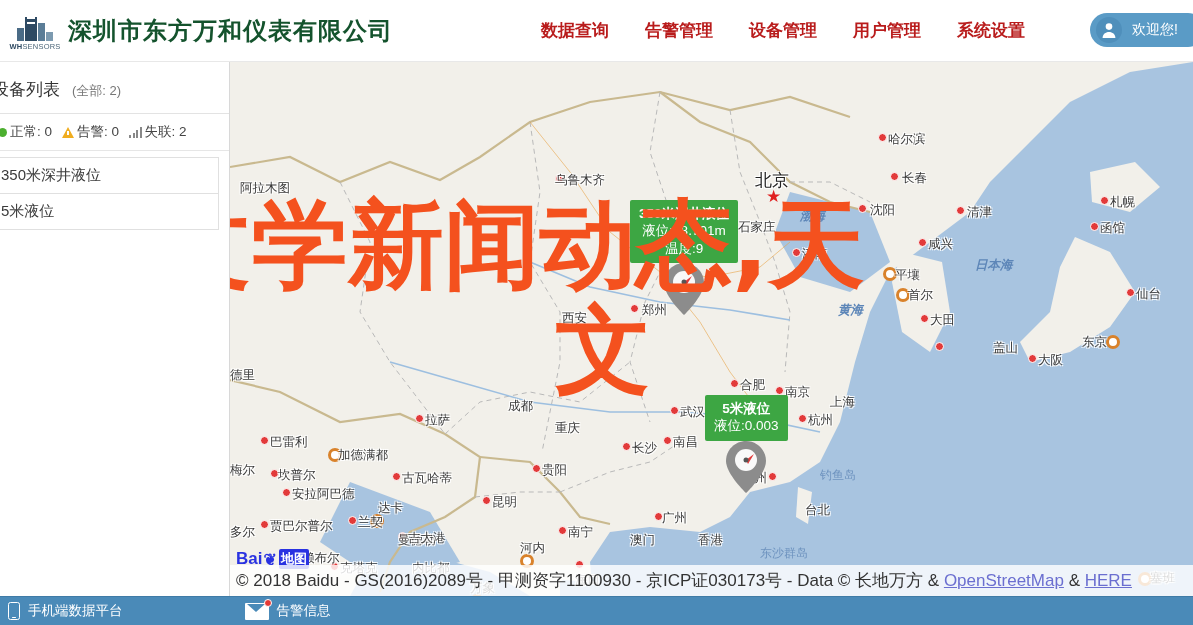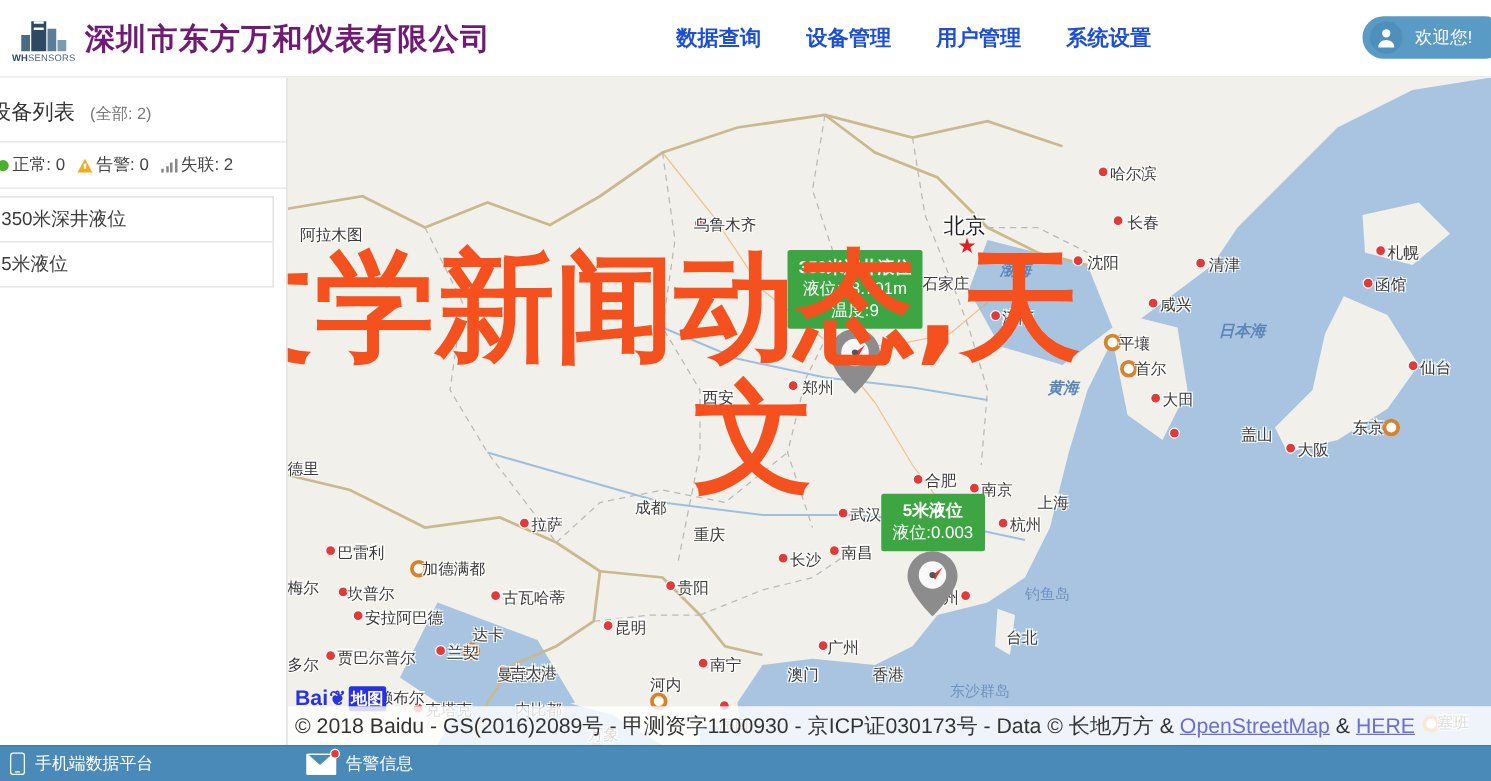--- a/index.html
+++ b/index.html
@@ -34,28 +34,28 @@
   }
   .logo-bars .tick2 {
     position:absolute; left:12px; top:8px; width:8px; height:2px; background:#fff;
   }
   .logo-text {
     font-size: 7.5px; letter-spacing: .2px; color: #2e4a63; font-weight: bold;
     margin-top: 1px; white-space: nowrap;
   }
   .logo-text .sensors { font-weight: normal; color:#4b6578; }
   .company-name {
-    font-size: 24px; font-weight: bold; color: #701a75; letter-spacing: 1px;
+    font-size: 24px; font-weight: bold; color: #14532d; letter-spacing: 1px;
     white-space: nowrap;
   }
 
   .nav { display: flex; align-items: stretch; height: 62px; margin-left: 130px; }
   .nav-item {
     display: flex; align-items: center; justify-content: center;
-    padding: 0 18px; font-size: 17px; color: #1d4ed8; cursor: pointer;
+    padding: 0 18px; font-size: 17px; color: #b91c1c; cursor: pointer;
     white-space: nowrap; height: 62px; font-weight: bold;
   }
   .nav-item.active { background: #4a8ab8; color: #fff; letter-spacing: 3px; }
 
   .user-pill {
     position: absolute; right: -12px; top: 13px;
     height: 34px; min-width: 115px; border-radius: 17px;
     background: #5a9bc6; display: flex; align-items: center;
     padding-left: 6px; padding-right: 14px; color: #fff; font-size: 14px;
     overflow: hidden;
@@ -235,20 +235,21 @@
           <div class="tick"></div>
             <div class="tick2"></div>
         </div>
         <div class="logo-text"><span>WH</span><span class="sensors">SENSORS</span></div>
       </div>
       <div class="company-name">深圳市东方万和仪表有限公司</div>
     </div>
 
     <div class="nav">
       <div class="nav-item">数据查询</div>
+      <div class="nav-item">告警管理</div>
       <div class="nav-item">设备管理</div>
       <div class="nav-item">用户管理</div>
       <div class="nav-item">系统设置</div>
     </div>
 
     <div class="user-pill">
       <div class="avatar-circle">
         <svg width="18" height="18" viewBox="0 0 18 18">
             <circle cx="9" cy="5.6" r="3.3" fill="#fff"></circle>
             <path d="M2.6 17c0-3.8 2.9-6 6.4-6s6.4 2.2 6.4 6z" fill="#fff"></path>

